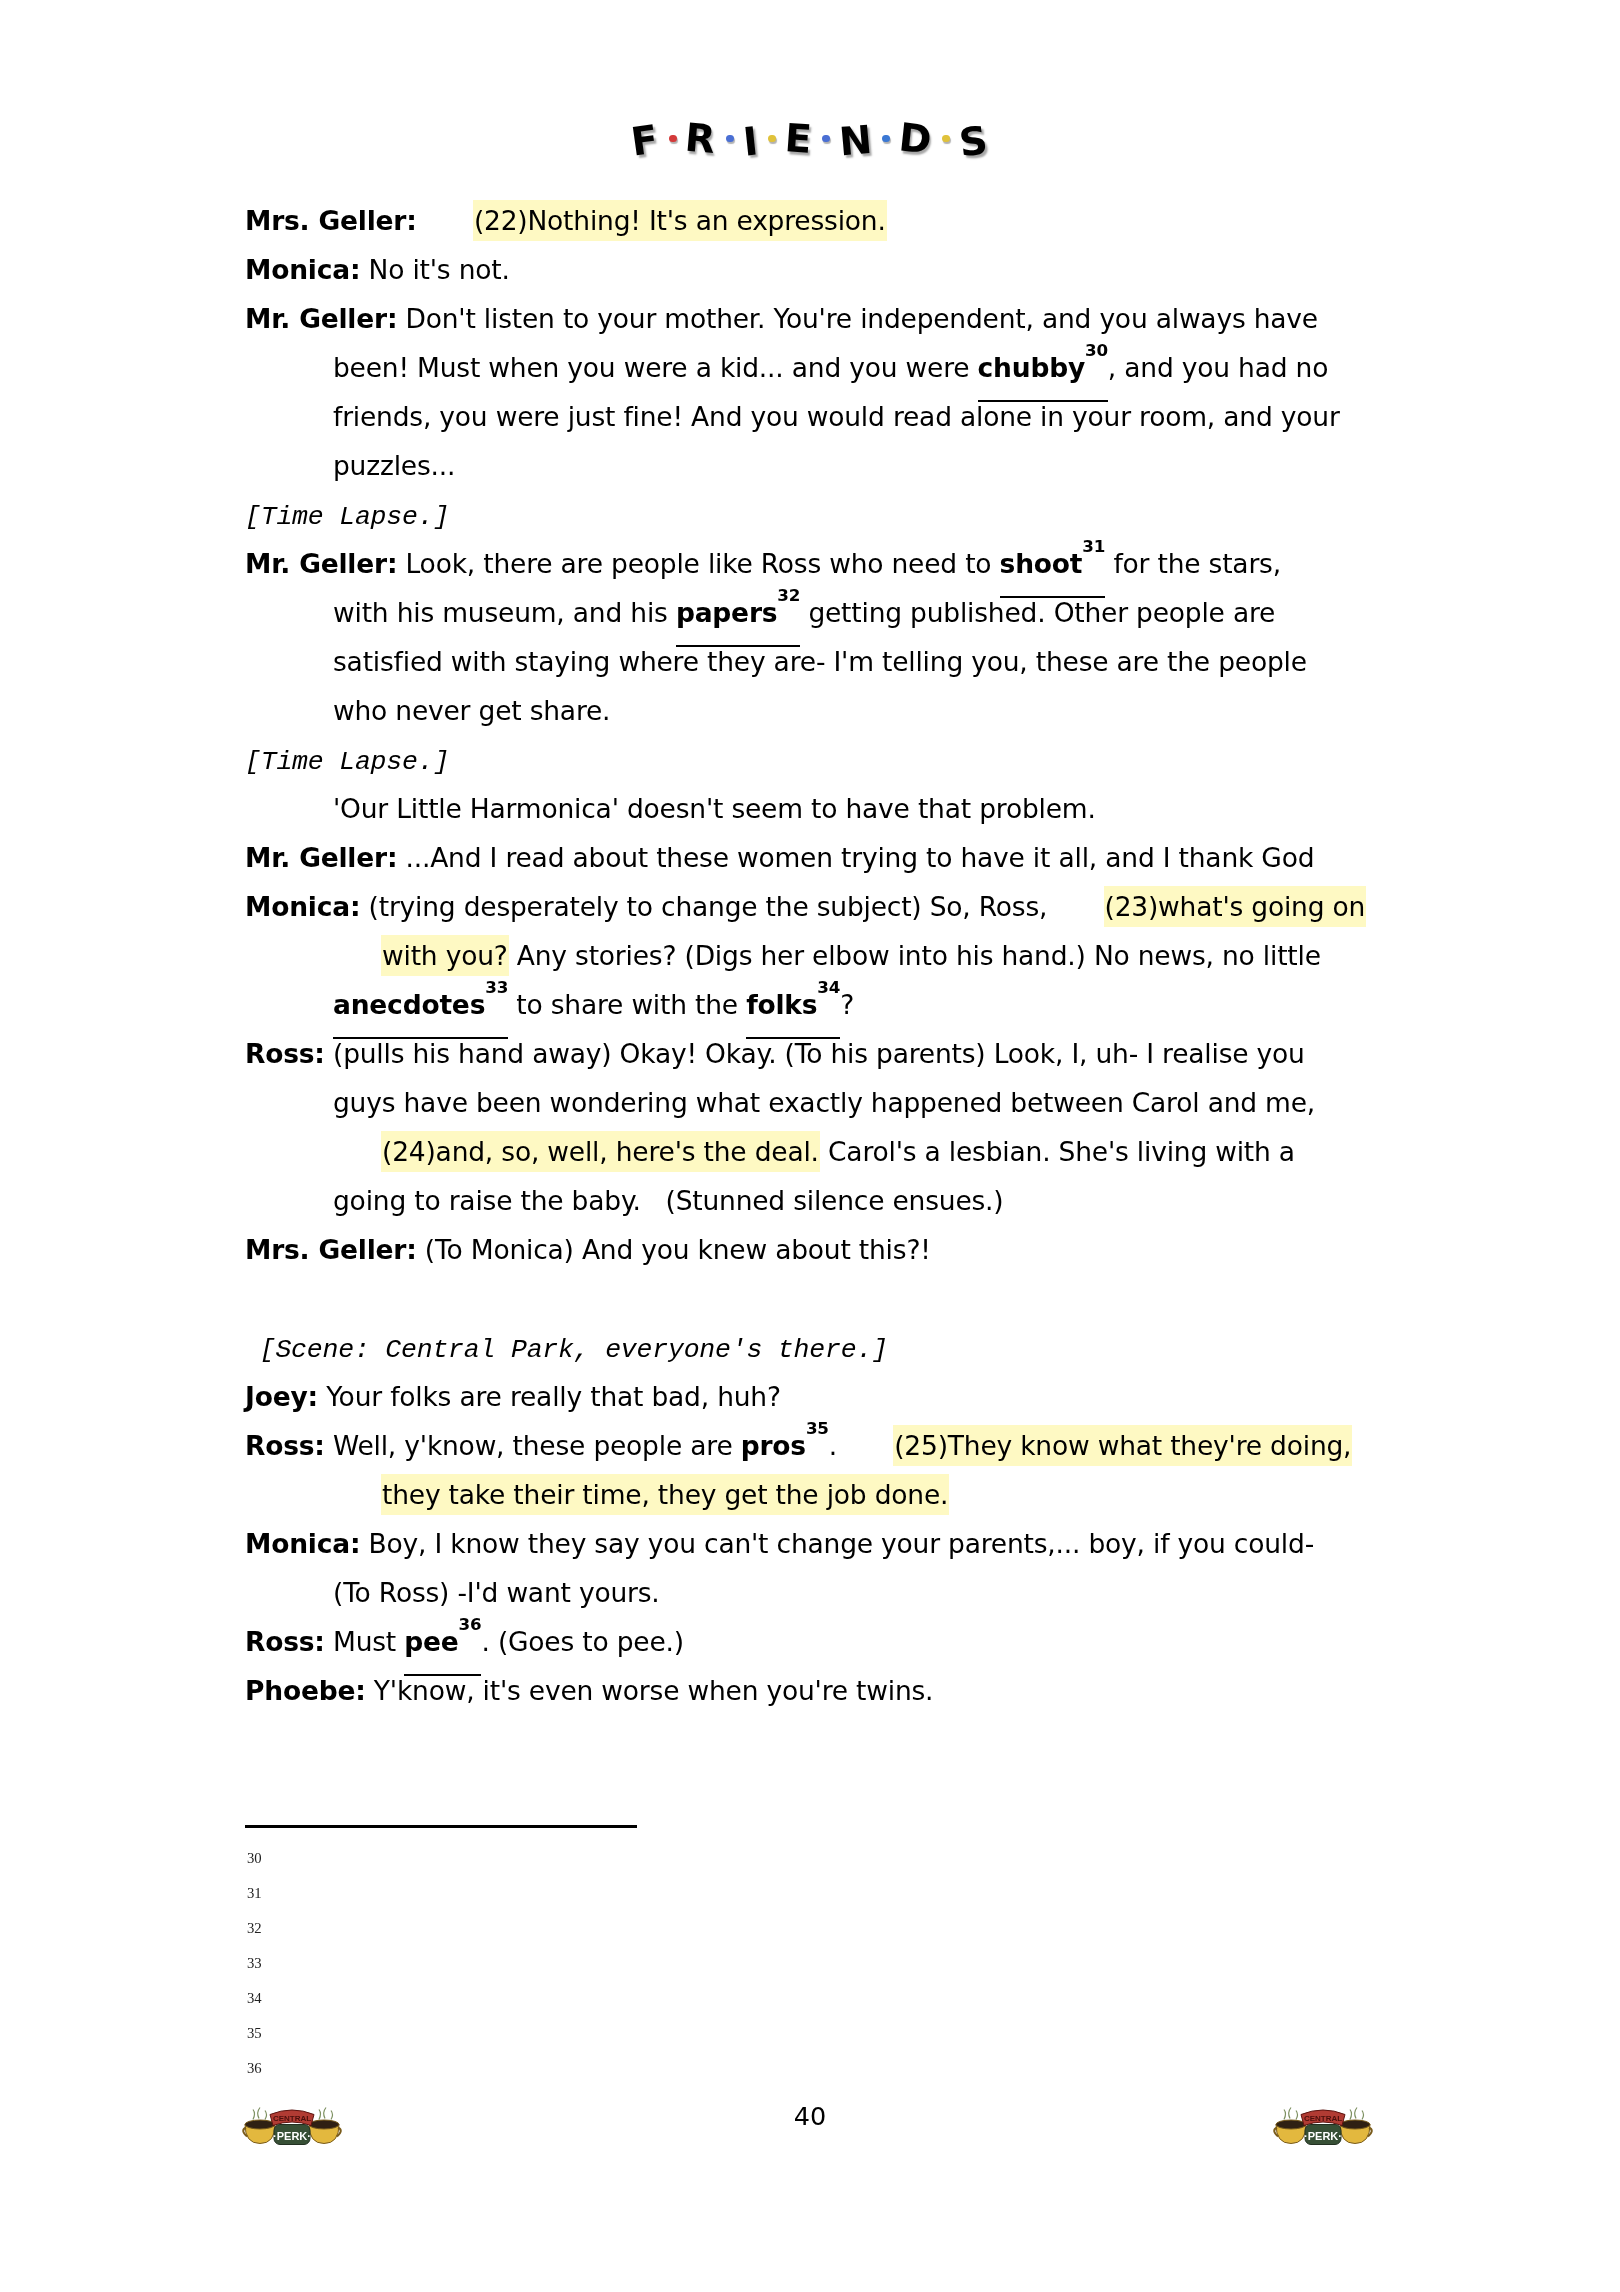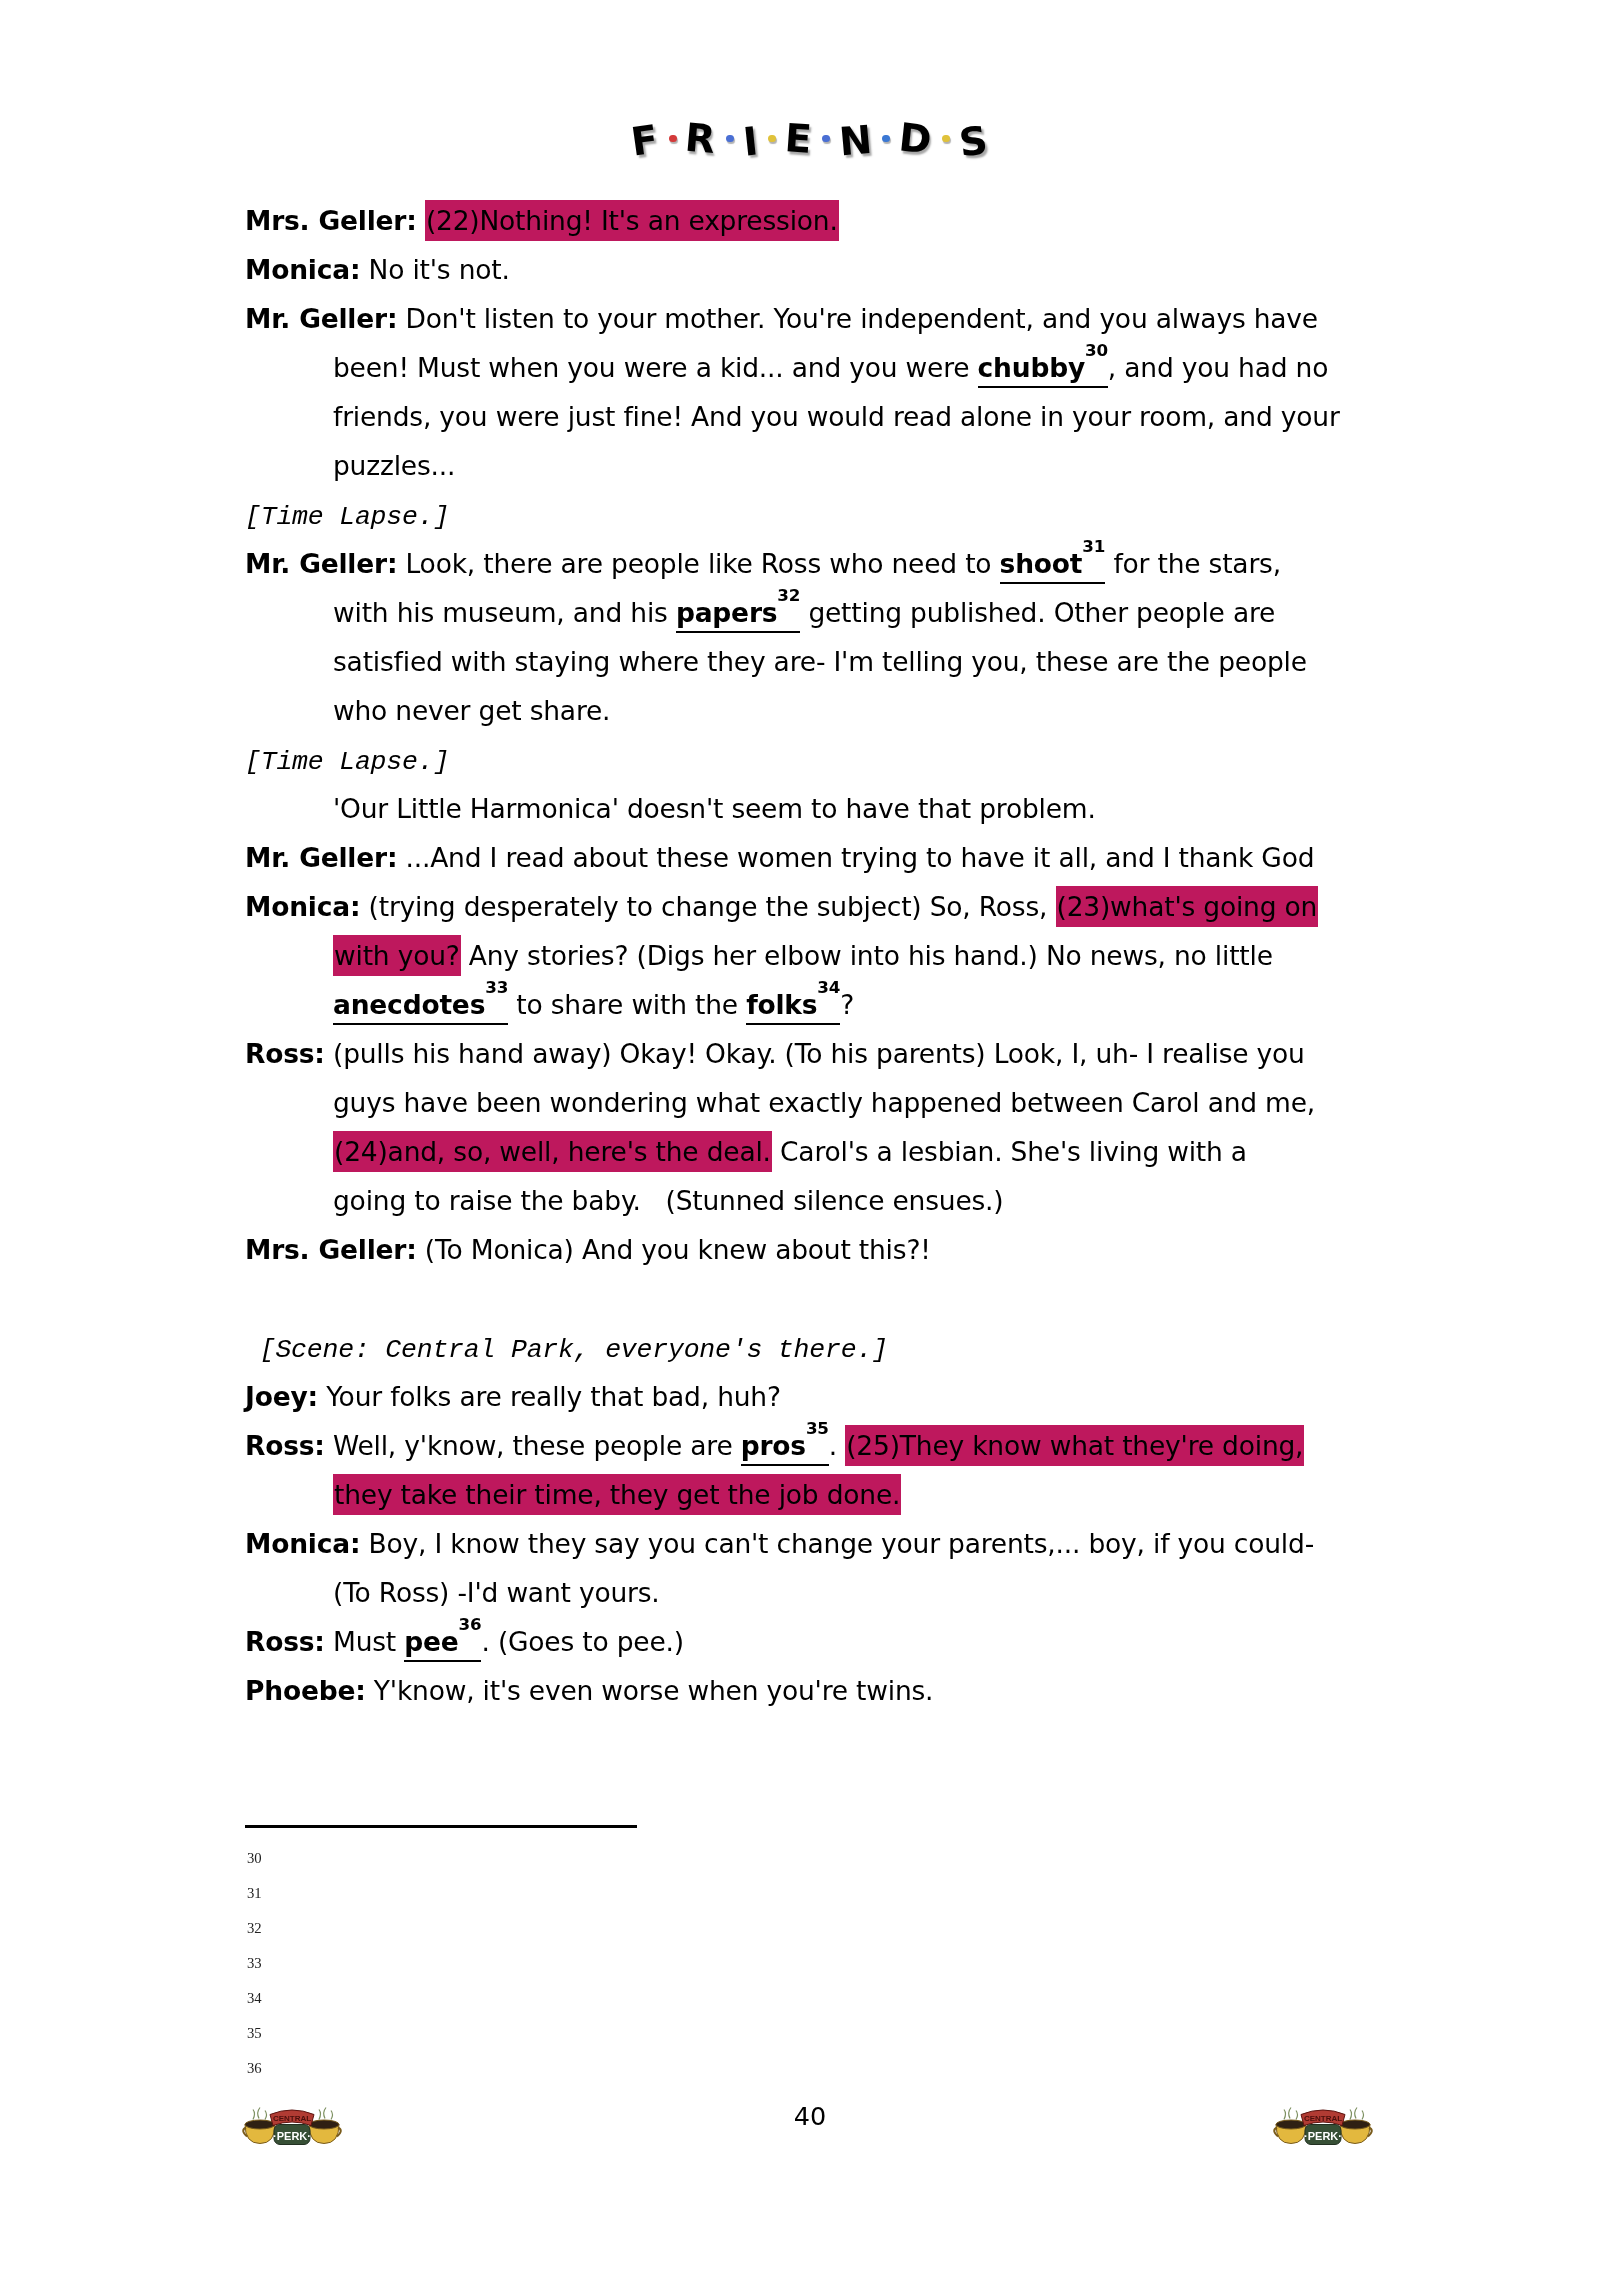--- a/index.html
+++ b/index.html
@@ -44,22 +44,22 @@
   #script {
     position:absolute; left:245px; top:196px; width:1166px;
     font-size:26.5px; letter-spacing:-0.2px;
   }
   .line { height:49px; line-height:49px; white-space:pre; }
   .line.ind   { padding-left:88px; }
   .line.scene { padding-left:14.7px; }
   .line.blank { height:49px; }
   .b  { font-weight:bold; }
   .i  { font-style:italic;font-family:Liberation Mono, monospace; }
-  .hl { background:#be185d; padding:5px 1px; }
-  .fnw { font-weight:bold; border-bottom:2.9px solid #000; padding-bottom:3px; }
+  .hl { background:#fef9c3; padding:5px 1px;margin-left:48px; }
+  .fnw { font-weight:bold; border-bottom:2.9px solid #000; padding-bottom:17px; }
   .fnw sup, sup.fnsup {
     font-size:16.7px; font-weight:bold;
     position:relative; top:-10.8px; line-height:0;
   }
 
   
   #footnote-sep {
     position:absolute; left:245px; top:1825px;
     width:392px; height:2.9px; background:#000;
   }

